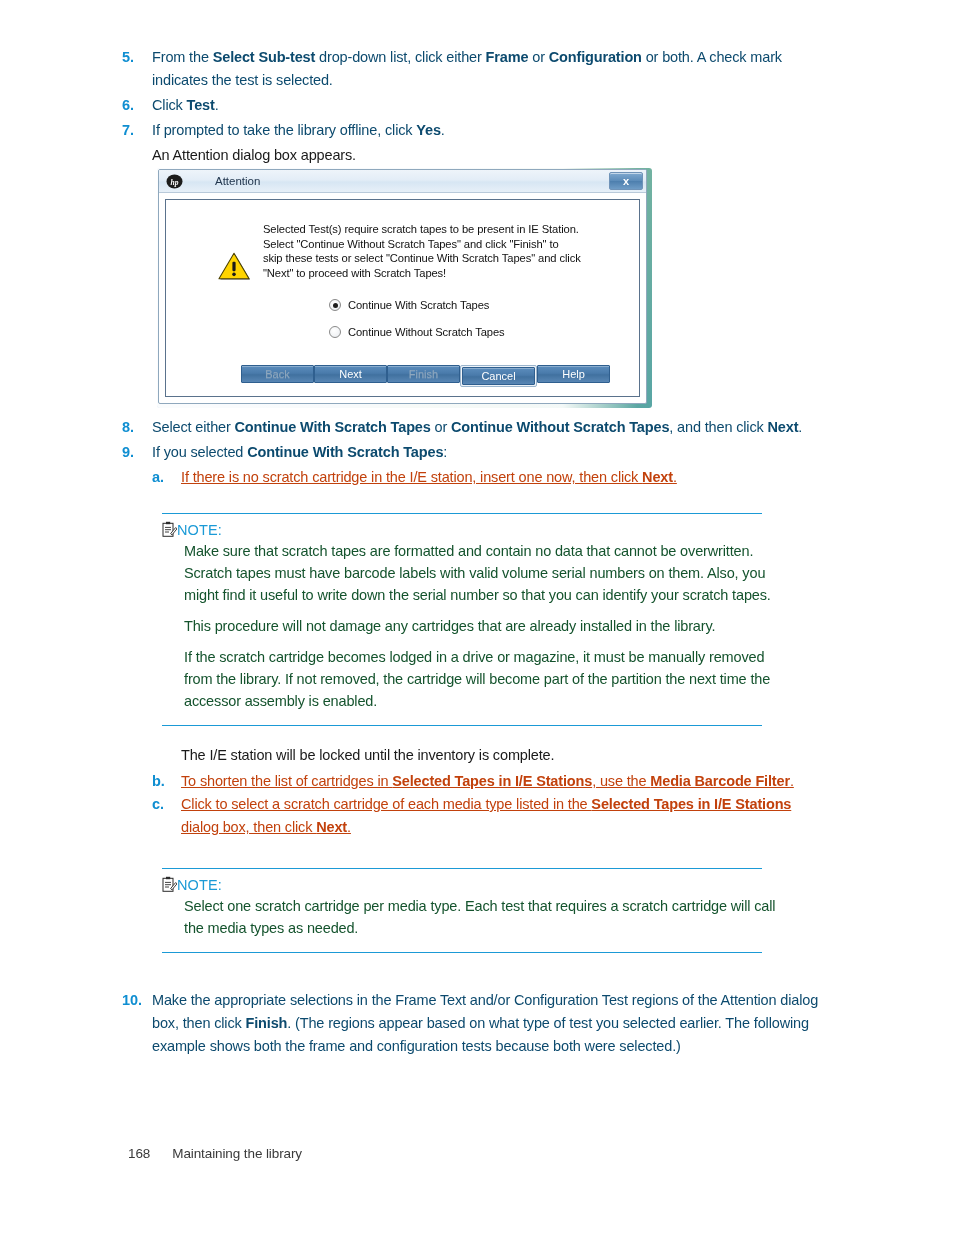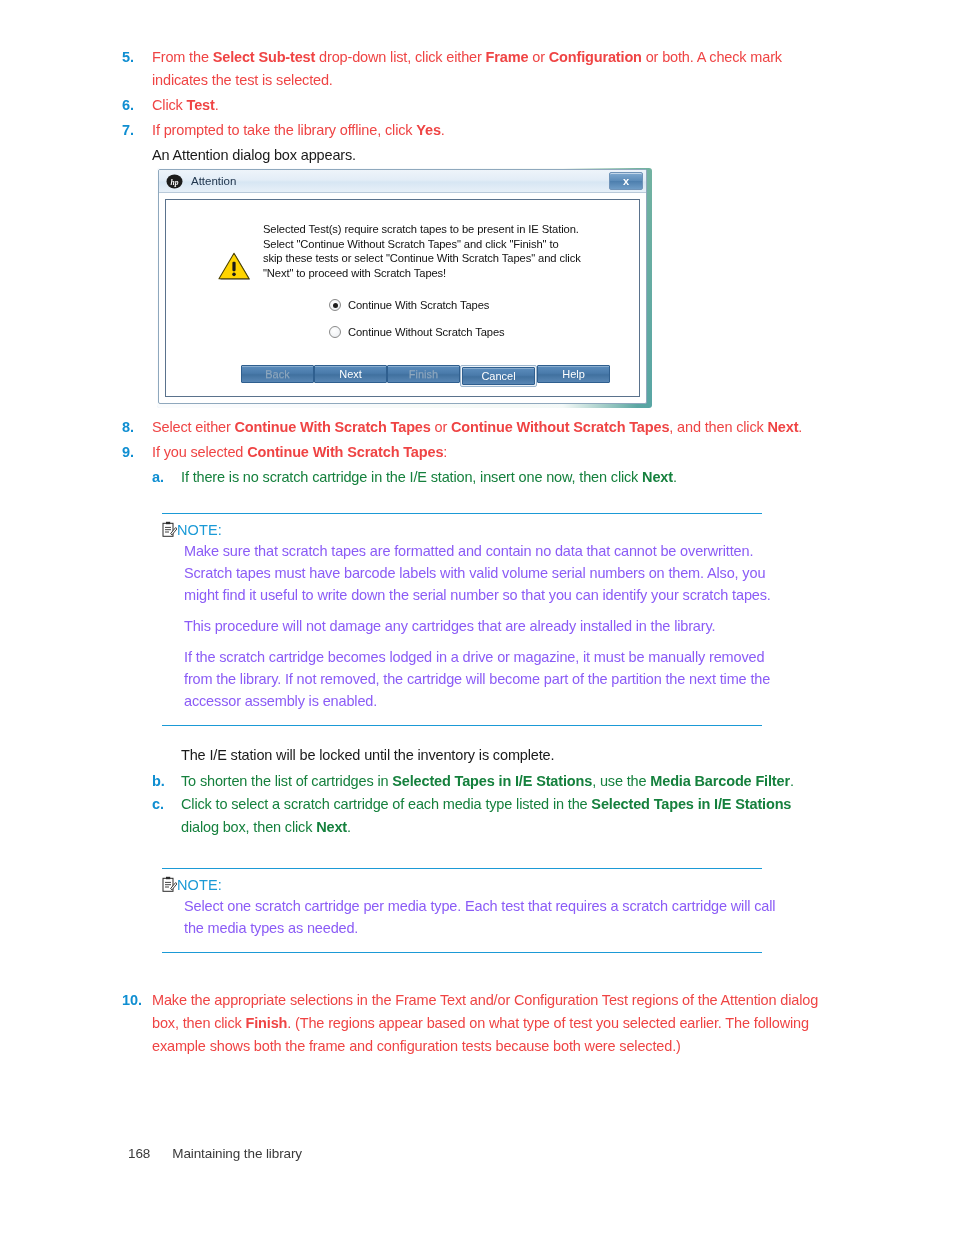--- a/index.html
+++ b/index.html
@@ -45,21 +45,21 @@
     width: 30px;
     flex: 0 0 30px;
     text-align: left;
     letter-spacing: -0.1px;
   }
   .step-num.wide { width: 30px; }
   .step-body {
     flex: 1 1 auto;
     font-size: 14.5px;
     line-height: 23px;
-    color: #ef4444;
+    color: #0c4a6e;
     letter-spacing: -0.15px;
   }
   .step-body b { font-weight: bold; }
 
   .subline {
     font-size: 14.5px;
     line-height: 23px;
     color: #1a1a1a;
     letter-spacing: -0.15px;
     margin-left: 30px;
@@ -78,22 +78,23 @@
     font-weight: bold;
     font-size: 14.5px;
     line-height: 23px;
     width: 29px;
     flex: 0 0 29px;
   }
   .substep-body {
     flex: 1 1 auto;
     font-size: 14.5px;
     line-height: 23px;
-    color: #15803d;
+    color: #c2410c;
     letter-spacing: -0.15px;
+    text-decoration: underline;
   }
 
   .plain-indent {
     margin-left: 59px;
     font-size: 14.5px;
     line-height: 23px;
     color: #1a1a1a;
     letter-spacing: -0.15px;
   }
 
@@ -125,21 +126,21 @@
     font-size: 14.5px;
     letter-spacing: 0.1px;
   }
   .note-body {
     margin-left: 22px;
     width: 592px;
   }
   .note-para {
     font-size: 14.5px;
     line-height: 22px;
-    color: #8b5cf6;
+    color: #14532d;
     letter-spacing: -0.15px;
     margin-bottom: 9px;
   }
   .note-para:last-child { margin-bottom: 0; }
   .note-rule-bottom {
     height: 1px;
     background: #1b9ad6;
     width: 100%;
     margin-top: 13px;
   }
@@ -223,20 +224,21 @@
 
   .titlebar {
     position: relative;
     height: 23px;
     background: linear-gradient(to bottom, #eef4fa 0%, #e3edf7 45%, #d7e6f3 55%, #e7f0f8 100%);
     border-bottom: 1px solid #b9cada;
     display: flex;
     align-items: center;
     padding-left: 7px;
     box-sizing: border-box;
+    gap: 24px;
   }
   .hp-logo {
     width: 17px;
     height: 15px;
     flex: 0 0 17px;
     display: block;
   }
   .win-title {
     margin-left: 8px;
     font-size: 11.5px;

